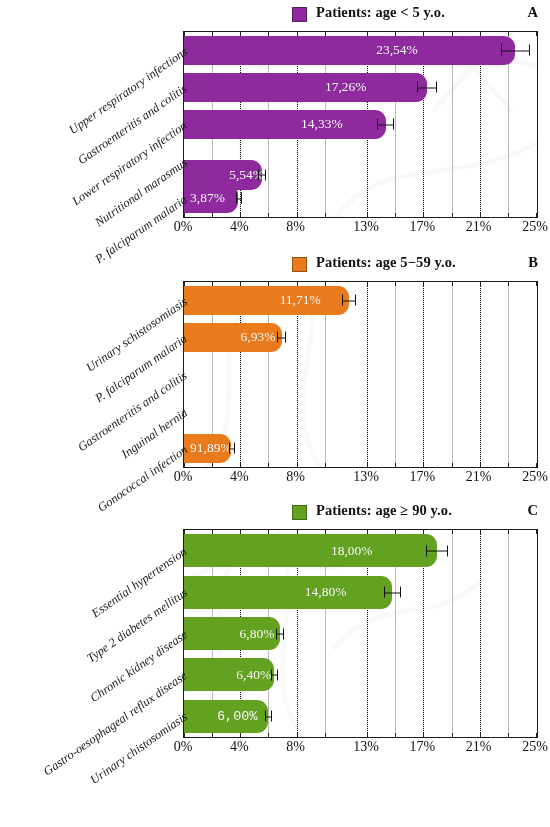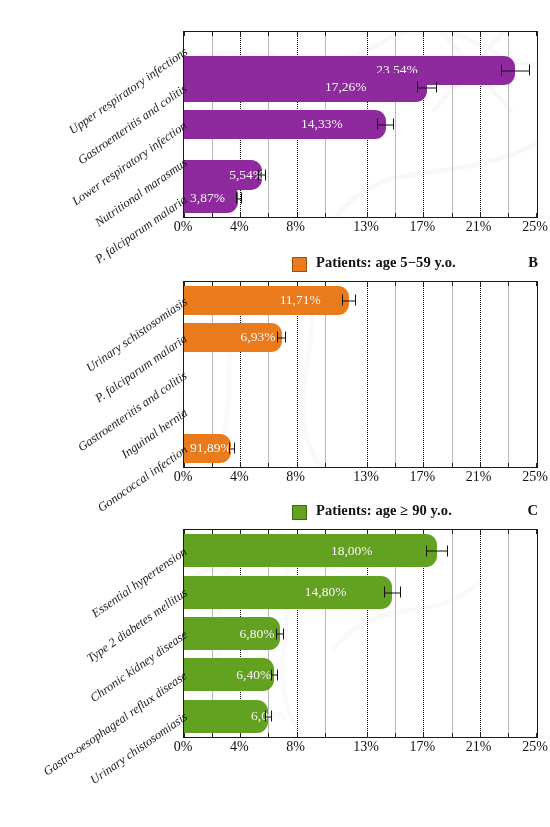--- a/index.html
+++ b/index.html
@@ -66,20 +66,25 @@
   #cats-c{top:31px;height:209px;}
   .cat{position:absolute;right:4px;transform-origin:100% 50%;
        transform:rotate(-35deg);font-size:12.4px;font-style:italic;
        font-family:"Liberation Serif", serif;white-space:nowrap;
        text-align:right;color:#1b1b1b;}
 </style>
 </head>
 <body>
 
 <section class="panel" id="panel-a">
+  <div class="legend">
+    <span class="legend-swatch" style="background: rgb(142, 42, 158);"></span>
+    <span class="legend-label">Patients: age &lt; 5 y.o.</span>
+    <span class="panel-letter">A</span>
+  </div>
   <div class="plot" id="plot-a">
     <svg class="watermark" viewBox="0 0 355 187" preserveAspectRatio="none">
       <g stroke="#cfcfcf" stroke-width="5" fill="none">
         <path d="M-20 40 C 60 -10, 120 60, 200 10 S 330 70, 390 20"></path>
         <path d="M 40 200 C 80 120, 30 80, 90 20"></path>
         <path d="M 250 -10 L 330 80 M 330 -10 L 250 80"></path>
         <path d="M 150 190 C 200 120, 260 160, 360 110"></path>
       </g>
     </svg>
     <div class="grid">
@@ -119,21 +124,21 @@
         <div class="tickmark" style="left: 295.68px; bottom: 0px;"></div>
         <div class="tickmark" style="left: 352px; bottom: 0px;"></div>
         <div class="tickmark" style="left: 28.16px; bottom: 0px;"></div>
         <div class="tickmark" style="left: 84.48px; bottom: 0px;"></div>
         <div class="tickmark" style="left: 140.8px; bottom: 0px;"></div>
         <div class="tickmark" style="left: 211.2px; bottom: 0px;"></div>
         <div class="tickmark" style="left: 267.52px; bottom: 0px;"></div>
         <div class="tickmark" style="left: 323.84px; bottom: 0px;"></div>
       </div>
     <div class="bars">
-        <div class="bar-row" style="top: 3.7px; height: 29.6px; margin-top: 20px;">
+        <div class="bar-row" style="top: 3.7px; height: 29.6px;">
           <div class="bar" style="width: 343.443px; background: rgb(142, 42, 158);"></div>
           <div class="bar-value" style="left: 192.237px;">23,54%</div>
           <div class="errbar" style="left: 316.659px; width: 29.568px;">
             <span class="eline"></span>
             <span class="ecap l"></span>
             <span class="ecap r"></span>
           </div>
         </div>
         <div class="bar-row" style="top: 40.7px; height: 29.6px;">
           <div class="bar" style="width: 255.021px; background: rgb(142, 42, 158);"></div>
@@ -386,21 +391,21 @@
           <div class="bar" style="width: 102.112px; background: rgb(99, 161, 32);"></div>
           <div class="bar-value" style="left: 52.265px;">6,40%</div>
           <div class="errbar" style="left: 86.592px; width: 7.04px;">
             <span class="eline"></span>
             <span class="ecap l"></span>
             <span class="ecap r"></span>
           </div>
         </div>
         <div class="bar-row" style="top: 169.74px; height: 33.12px;">
           <div class="bar" style="width: 96.48px; background: rgb(99, 161, 32);"></div>
-          <div class="bar-value" style="left: 67px;">6,00%</div>
+          <div class="bar-value" style="left: 33px; font-family: Liberation Mono, monospace;">6,00%</div>
           <div class="errbar" style="left: 81.3824px; width: 6.1952px;">
             <span class="eline"></span>
             <span class="ecap l"></span>
             <span class="ecap r"></span>
           </div>
         </div>
       </div>
   </div>
   <div class="catlabels" id="cats-c">
       <div class="cat" style="top: 13.7px;">Essential hypertension</div>

